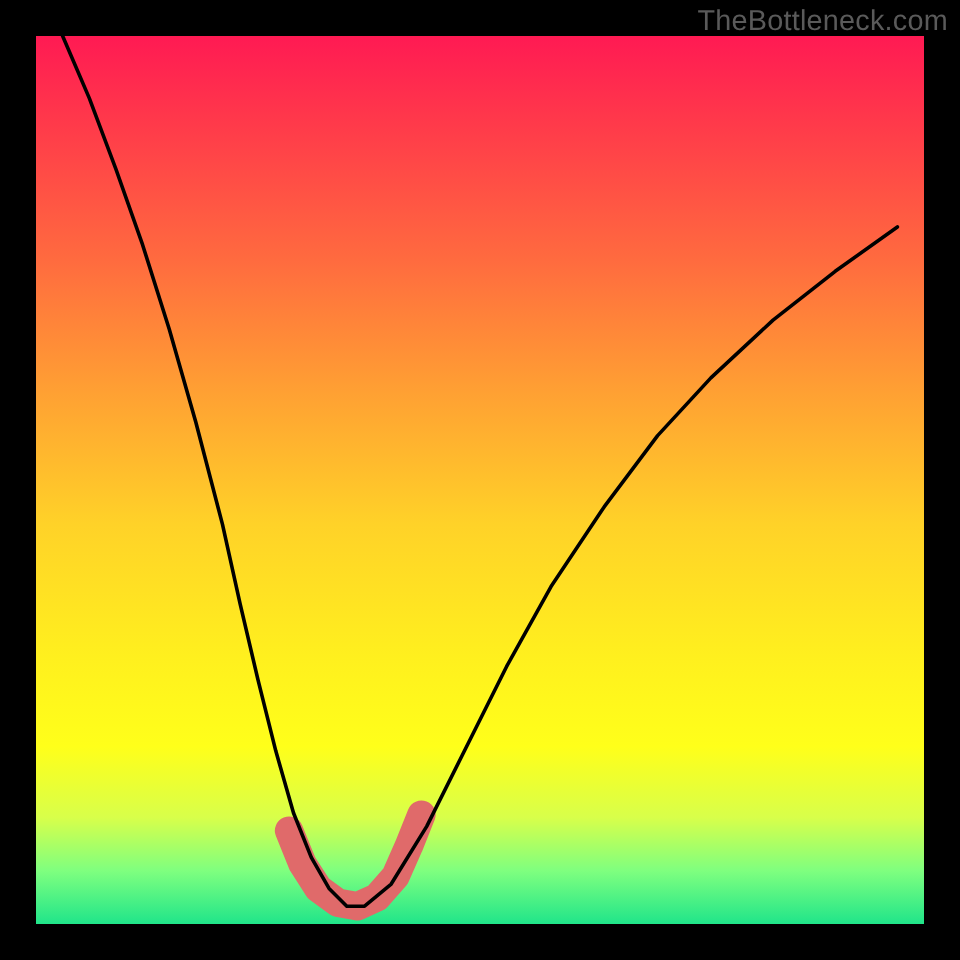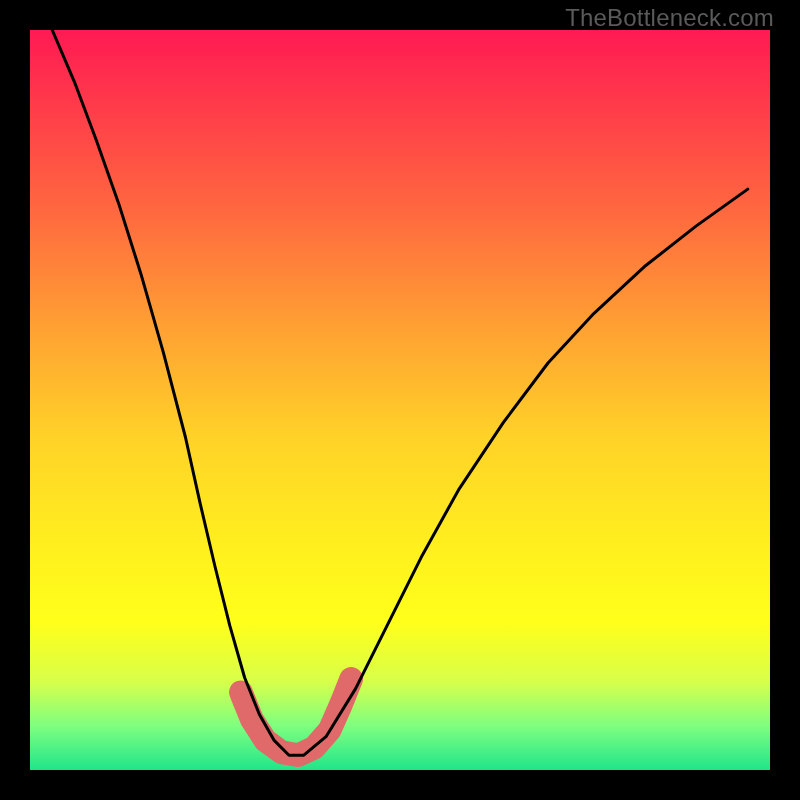--- a/index.html
+++ b/index.html
@@ -48,13 +48,13 @@
 </head>
 <body>
 
 <div class="frame">
   <svg class="plot" viewBox="0 0 740 740" preserveAspectRatio="none">
     <path id="bump-path" fill="none" stroke-linecap="round" stroke-linejoin="round" d="M210.90 662.30 L222.00 689.68 L235.32 710.40 L251.60 722.24 L267.88 725.20 L284.16 717.80 L299.70 700.04 L310.80 674.88 L321.16 648.98" stroke="#e06a6a" stroke-width="23.7"></path>
     <path id="curve-path" fill="none" stroke-linecap="round" stroke-linejoin="round" d="M22.20 0.00 L44.40 51.80 L66.60 111.00 L88.80 173.90 L111.00 244.20 L133.20 321.90 L155.40 407.00 L170.20 473.60 L185.00 536.50 L199.80 595.70 L214.60 647.50 L229.40 684.50 L244.20 710.40 L259.00 725.20 L273.80 725.20 L296.00 706.70 L325.60 658.60 L355.20 599.40 L392.20 525.40 L429.20 458.80 L473.60 392.20 L518.00 333.00 L562.40 284.90 L614.20 236.80 L666.00 196.10 L717.80 159.10" stroke="#000000" stroke-width="3"></path>
   </svg>
 </div>
 
-<div class="watermark" style="color: rgb(90, 90, 90); font-size: 24px; top: 4px; right: 26px; text-align: right;">TheBottleneck.com</div>
+<div class="watermark" style="color: rgb(90, 90, 90); font-size: 24px; top: 4px; right: 10px; text-align: right;">TheBottleneck.com</div>
 
 </body></html>

